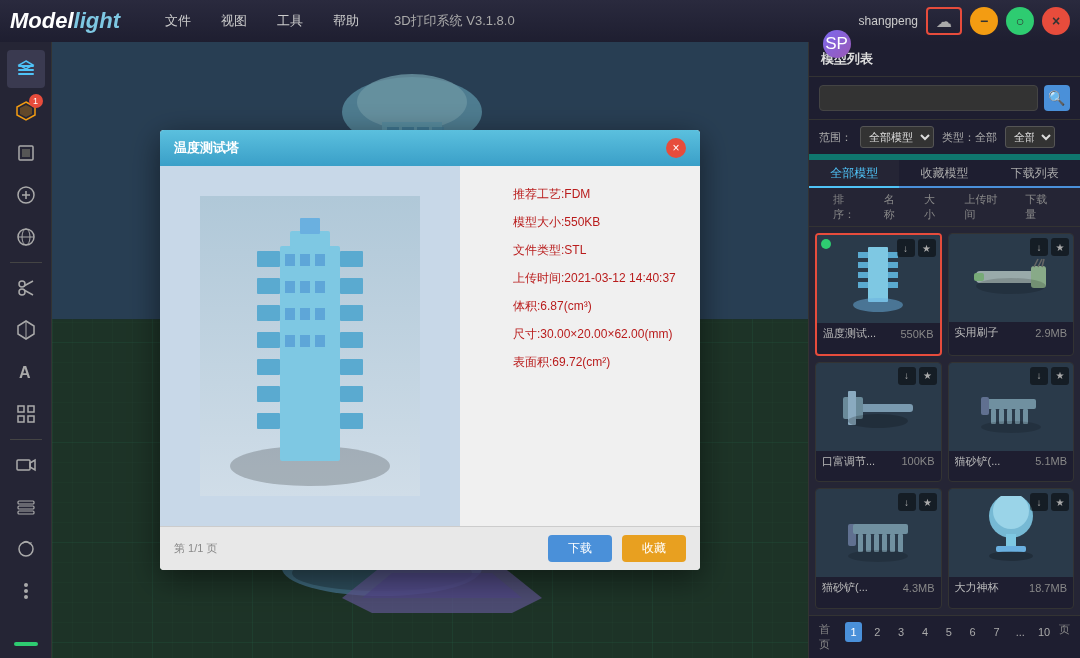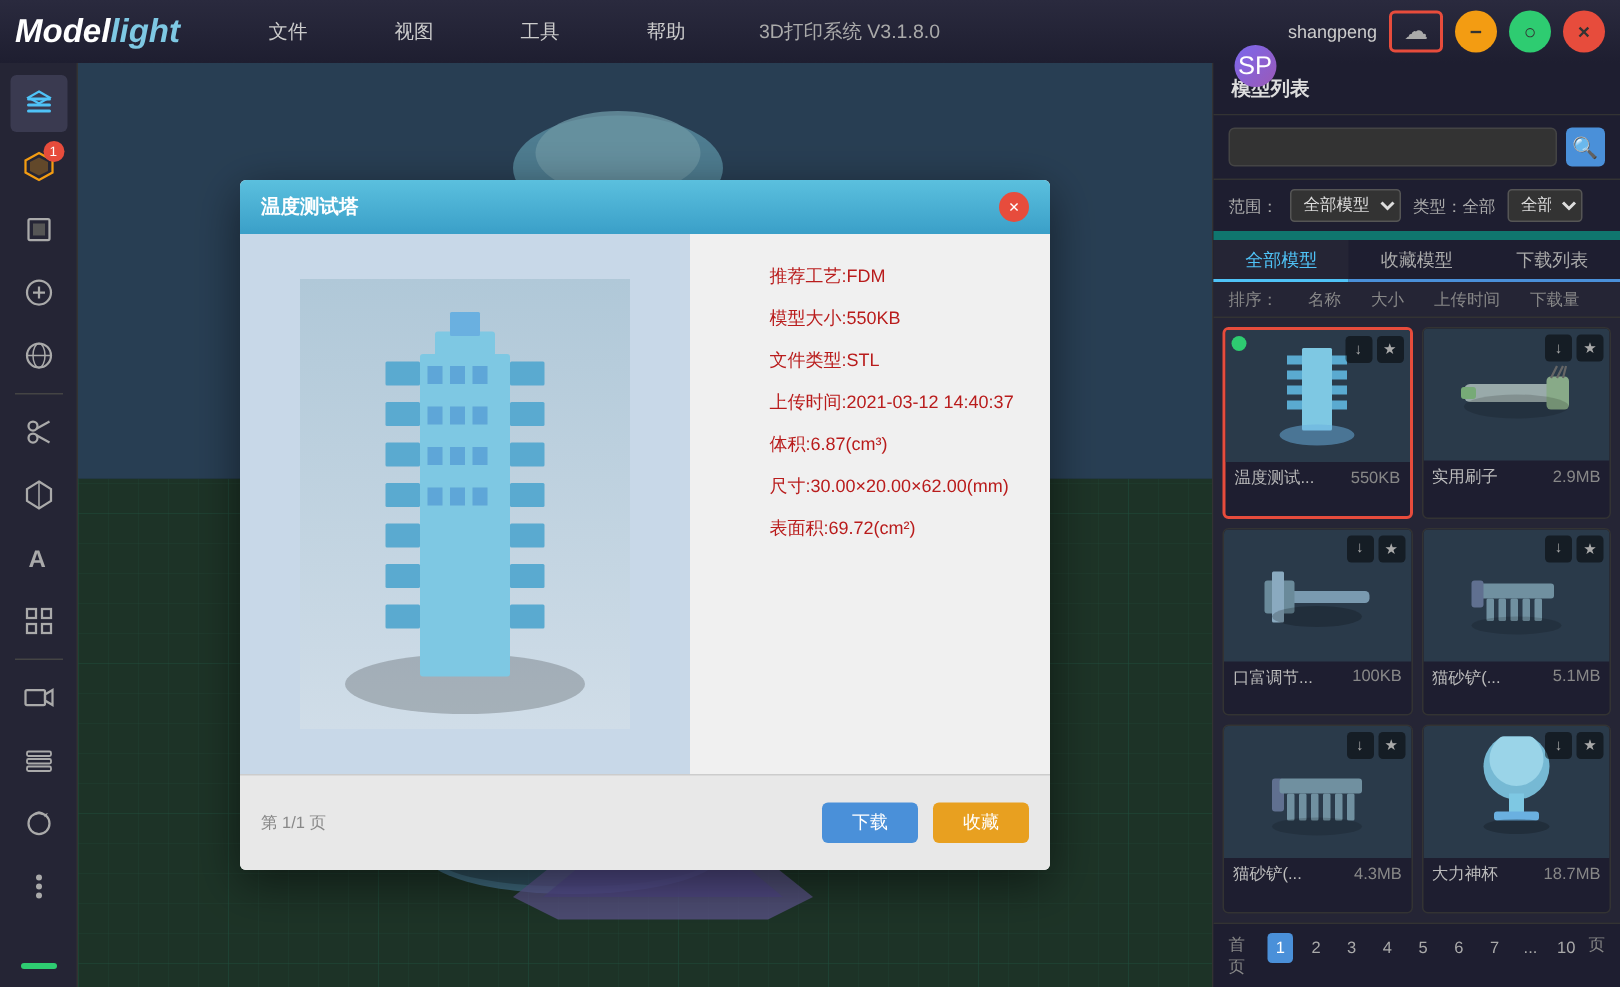--- a/index.html
+++ b/index.html
@@ -26,21 +26,21 @@
     #logo {
       font-size: 22px;
       font-weight: bold;
       color: #4fc3f7;
       margin-right: 30px;
       font-style: italic;
     }
     #logo span { color: #fff; }
     .menu-item {
       color: #ccc;
-      margin: 0 29px;
+      margin: 0 15px;
       cursor: pointer;
       font-size: 13px;
     }
     #app-title {
       color: #aaa;
       font-size: 13px;
       margin: 15px 20px;
     }
     #user-area {
       margin-left: auto;
@@ -249,21 +249,21 @@
       margin-bottom: -2px;
     }
     .tab-btn.active {
       color: #4fc3f7;
       border-bottom: 2px solid #4fc3f7;
       background: #252535;
     }
     #sort-bar {
       display: flex;
       align-items: center;
-      padding: 4px 10px;
+      padding: 4px 24px;
       background: #252535;
       font-size: 11px;
       color: #888;
       border-bottom: 1px solid #333;
       gap: 20px;
     }
     .sort-item { cursor: pointer; }
 
     
     #model-grid {
@@ -419,21 +419,21 @@
       color: #333;
       line-height: 2;
     }
     .detail-row {
       margin-bottom: 4px;
       color: #b91c1c;
       margin-left: 37px;
     }
     #modal-footer {
       background: #e8e8e8;
-      padding: 18px 14px;
+      padding: 8px 14px;
       display: flex;
       align-items: center;
       justify-content: space-between;
       border-top: 1px solid #ccc;
     }
     #modal-page-info { color: #888; font-size: 11px; }
     .modal-btn {
       padding: 5px 20px;
       border-radius: 4px;
       cursor: pointer;

